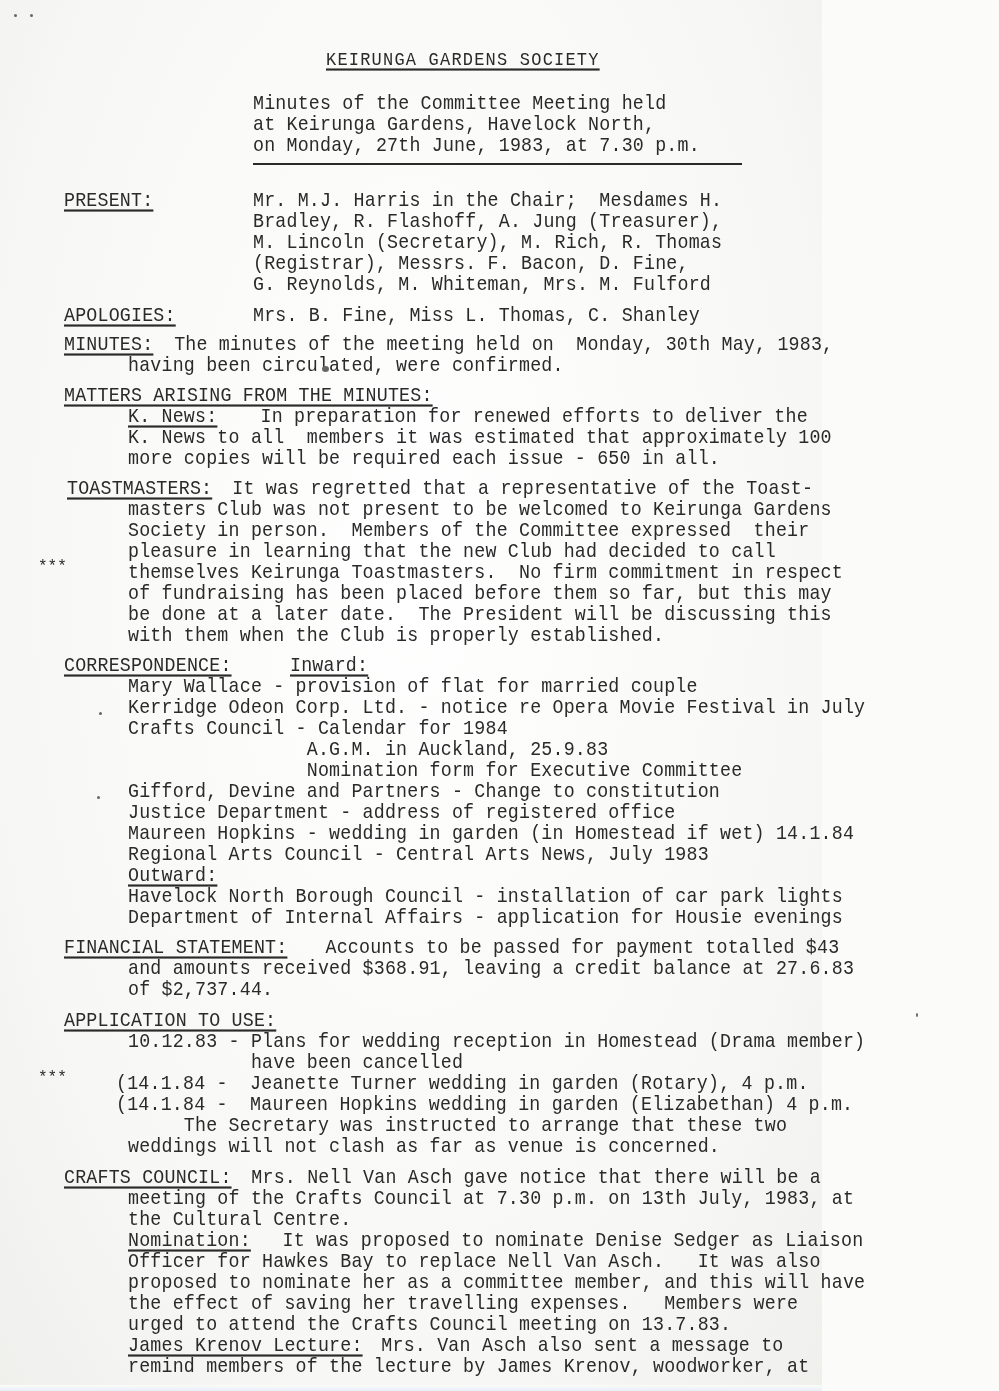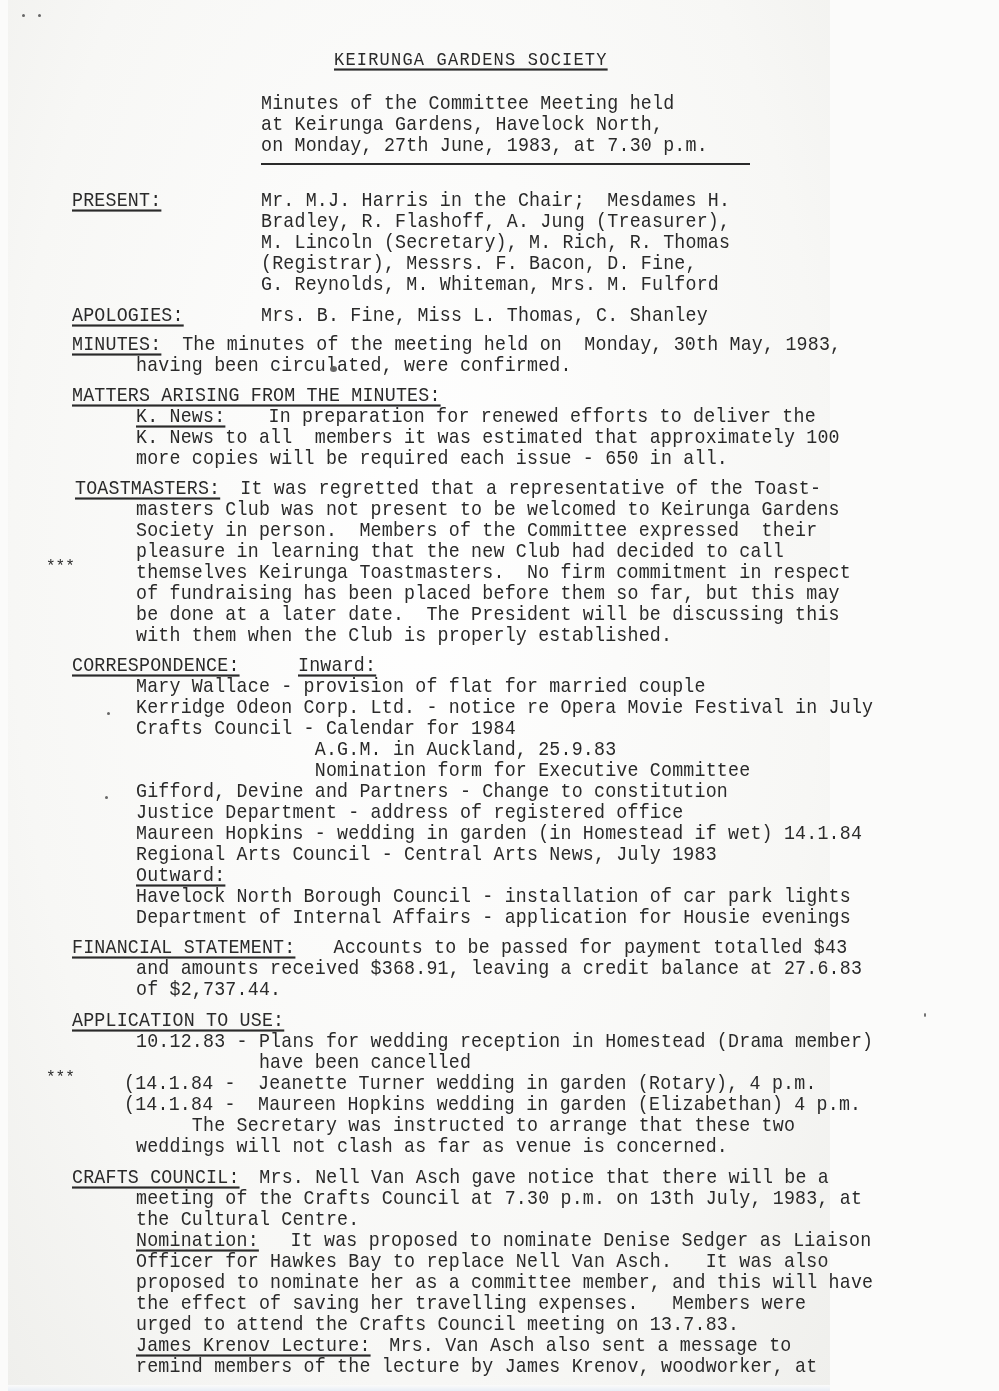--- a/index.html
+++ b/index.html
@@ -1,18 +1,18 @@
 <!DOCTYPE html>
 <html><head>
 <meta charset="utf-8">
 <style>
   html,body{margin:0;padding:0;}
   body{width:999px;height:1391px;background:#fbfbfa;position:relative;overflow:hidden;
        font-family:"Liberation Mono","DejaVu Sans Mono",monospace;color:#2a2a2a;}
-  .page{position:absolute;left:8px;top:0;width:822px;height:1391px;
+  .page{position:absolute;left:0;top:0;width:822px;height:1391px;
         background:radial-gradient(ellipse at 50% 40%, #ffffff 0%, #f7f7f5 70%, #efefec 100%);}
   .ln{position:absolute;white-space:pre;font-size:18.3px;line-height:21px;letter-spacing:0.2px;transform:scaleY(1.08);transform-origin:left top;}
   .u{text-decoration:underline;text-decoration-thickness:2px;text-underline-offset:3px;}
   .rule{position:absolute;height:2px;background:#2a2a2a;}
   .stars{position:absolute;font-size:16px;white-space:pre;}
   .spec{position:absolute;background:#666;border-radius:50%;}
   .blue-edge{position:absolute;left:0;right:0;bottom:0;height:6px;background:linear-gradient(#fbfbfa,#e8eef6);}
 </style>
 </head>
 <body>

